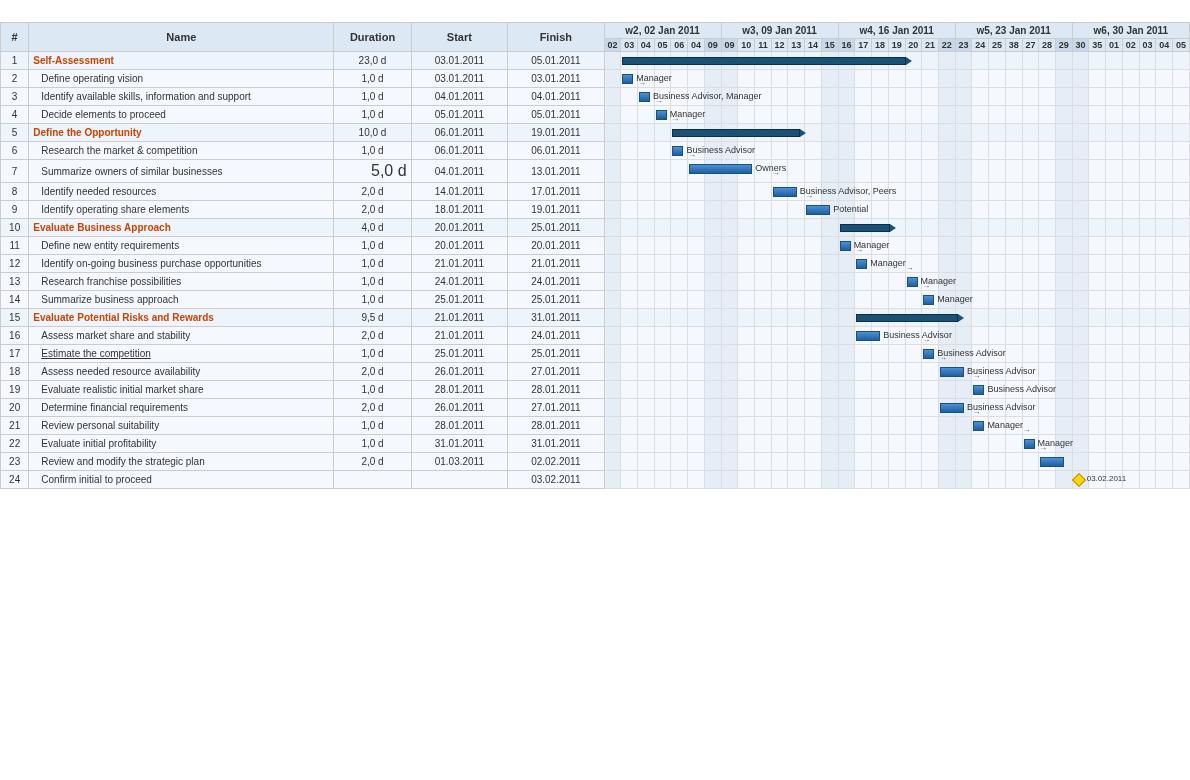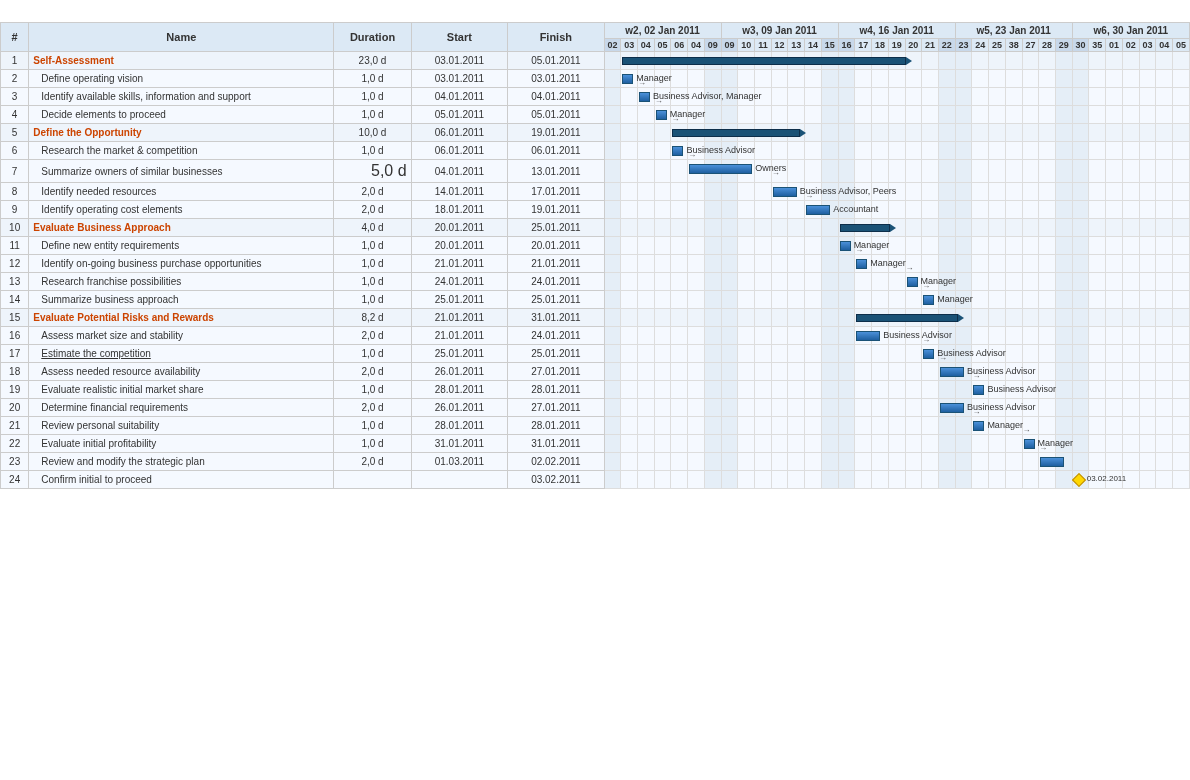--- a/index.html
+++ b/index.html
@@ -477,39 +477,39 @@
             <td style="width: 13px; min-width: 13px; padding: 0px; height: 18px; position: relative; border: 1px solid rgb(221, 221, 221); background: rgb(229, 238, 247);"></td>
             <td style="width: 13px; min-width: 13px; padding: 0px; height: 18px; position: relative; border: 1px solid rgb(221, 221, 221);"></td>
             <td style="width: 13px; min-width: 13px; padding: 0px; height: 18px; position: relative; border: 1px solid rgb(221, 221, 221);"></td>
             <td style="width: 13px; min-width: 13px; padding: 0px; height: 18px; position: relative; border: 1px solid rgb(221, 221, 221);"></td>
             <td style="width: 13px; min-width: 13px; padding: 0px; height: 18px; position: relative; border: 1px solid rgb(221, 221, 221);"></td>
             <td style="width: 13px; min-width: 13px; padding: 0px; height: 18px; position: relative; border: 1px solid rgb(221, 221, 221);"></td>
             <td style="width: 13px; min-width: 13px; padding: 0px; height: 18px; position: relative; border: 1px solid rgb(221, 221, 221);"></td>
           </tr>
           <tr style="background: rgb(245, 249, 255);">
             <td style="text-align: center; font-size: 10px; border: 1px solid rgb(204, 204, 204);">9</td>
-            <td style="font-size: 10px; border: 1px solid rgb(204, 204, 204); padding: 2px 4px 2px 12px; color: rgb(51, 51, 51);">Identify operating cost elements</td>
+            <td style="font-size: 10px; border: 1px solid rgb(204, 204, 204); padding: 2px 4px 2px 12px; color: rgb(51, 51, 51);">Identify operating share elements</td>
             <td style="text-align: center; font-size: 10px; border: 1px solid rgb(204, 204, 204);">2,0 d</td>
             <td style="text-align: center; font-size: 10px; border: 1px solid rgb(204, 204, 204);">18.01.2011</td>
             <td style="text-align: center; font-size: 10px; border: 1px solid rgb(204, 204, 204);">19.01.2011</td>
             <td style="width: 13px; min-width: 13px; padding: 0px; height: 18px; position: relative; border: 1px solid rgb(221, 221, 221); background: rgb(229, 238, 247);"></td>
             <td style="width: 13px; min-width: 13px; padding: 0px; height: 18px; position: relative; border: 1px solid rgb(221, 221, 221);"></td>
             <td style="width: 13px; min-width: 13px; padding: 0px; height: 18px; position: relative; border: 1px solid rgb(221, 221, 221);"></td>
             <td style="width: 13px; min-width: 13px; padding: 0px; height: 18px; position: relative; border: 1px solid rgb(221, 221, 221);"></td>
             <td style="width: 13px; min-width: 13px; padding: 0px; height: 18px; position: relative; border: 1px solid rgb(221, 221, 221);"></td>
             <td style="width: 13px; min-width: 13px; padding: 0px; height: 18px; position: relative; border: 1px solid rgb(221, 221, 221);"></td>
             <td style="width: 13px; min-width: 13px; padding: 0px; height: 18px; position: relative; border: 1px solid rgb(221, 221, 221); background: rgb(229, 238, 247);"></td>
             <td style="width: 13px; min-width: 13px; padding: 0px; height: 18px; position: relative; border: 1px solid rgb(221, 221, 221); background: rgb(229, 238, 247);"></td>
             <td style="width: 13px; min-width: 13px; padding: 0px; height: 18px; position: relative; border: 1px solid rgb(221, 221, 221);"></td>
             <td style="width: 13px; min-width: 13px; padding: 0px; height: 18px; position: relative; border: 1px solid rgb(221, 221, 221);"></td>
             <td style="width: 13px; min-width: 13px; padding: 0px; height: 18px; position: relative; border: 1px solid rgb(221, 221, 221);"></td>
             <td style="width: 13px; min-width: 13px; padding: 0px; height: 18px; position: relative; border: 1px solid rgb(221, 221, 221);"></td>
             <td style="width: 13px; min-width: 13px; padding: 0px; height: 18px; position: relative; border: 1px solid rgb(221, 221, 221);">
               <div style="position: absolute; height: 10px; top: 4px; left: 1px; width: 24px; background: linear-gradient(rgb(74, 144, 217), rgb(30, 95, 160)); border: 1px solid rgb(26, 82, 118); z-index: 5;"></div>
-              <div style="position: absolute; font-size: 9px; color: rgb(51, 51, 51); top: 3px; left: 28px; white-space: nowrap; z-index: 10;">Accountant</div>
+              <div style="position: absolute; font-size: 9px; color: rgb(51, 51, 51); top: 3px; left: 28px; white-space: nowrap; z-index: 10;">Potential</div>
             </td>
             <td style="width: 13px; min-width: 13px; padding: 0px; height: 18px; position: relative; border: 1px solid rgb(221, 221, 221); background: rgb(229, 238, 247);"></td>
             <td style="width: 13px; min-width: 13px; padding: 0px; height: 18px; position: relative; border: 1px solid rgb(221, 221, 221); background: rgb(229, 238, 247);"></td>
             <td style="width: 13px; min-width: 13px; padding: 0px; height: 18px; position: relative; border: 1px solid rgb(221, 221, 221);"></td>
             <td style="width: 13px; min-width: 13px; padding: 0px; height: 18px; position: relative; border: 1px solid rgb(221, 221, 221);"></td>
             <td style="width: 13px; min-width: 13px; padding: 0px; height: 18px; position: relative; border: 1px solid rgb(221, 221, 221);"></td>
             <td style="width: 13px; min-width: 13px; padding: 0px; height: 18px; position: relative; border: 1px solid rgb(221, 221, 221);"></td>
             <td style="width: 13px; min-width: 13px; padding: 0px; height: 18px; position: relative; border: 1px solid rgb(221, 221, 221);"></td>
             <td style="width: 13px; min-width: 13px; padding: 0px; height: 18px; position: relative; border: 1px solid rgb(221, 221, 221); background: rgb(229, 238, 247);"></td>
             <td style="width: 13px; min-width: 13px; padding: 0px; height: 18px; position: relative; border: 1px solid rgb(221, 221, 221); background: rgb(229, 238, 247);"></td>
@@ -754,21 +754,21 @@
             <td style="width: 13px; min-width: 13px; padding: 0px; height: 18px; position: relative; border: 1px solid rgb(221, 221, 221);"></td>
             <td style="width: 13px; min-width: 13px; padding: 0px; height: 18px; position: relative; border: 1px solid rgb(221, 221, 221);"></td>
             <td style="width: 13px; min-width: 13px; padding: 0px; height: 18px; position: relative; border: 1px solid rgb(221, 221, 221);"></td>
             <td style="width: 13px; min-width: 13px; padding: 0px; height: 18px; position: relative; border: 1px solid rgb(221, 221, 221);"></td>
             <td style="width: 13px; min-width: 13px; padding: 0px; height: 18px; position: relative; border: 1px solid rgb(221, 221, 221);"></td>
             <td style="width: 13px; min-width: 13px; padding: 0px; height: 18px; position: relative; border: 1px solid rgb(221, 221, 221);"></td>
           </tr>
           <tr style="background: rgb(238, 244, 251);">
             <td style="text-align: center; font-size: 10px; border: 1px solid rgb(204, 204, 204);">15</td>
             <td style="font-size: 10px; border: 1px solid rgb(204, 204, 204); padding: 2px 4px; color: rgb(204, 68, 0); font-weight: bold;">Evaluate Potential Risks and Rewards</td>
-            <td style="text-align: center; font-size: 10px; border: 1px solid rgb(204, 204, 204);">8,2 d</td>
+            <td style="text-align: center; font-size: 10px; border: 1px solid rgb(204, 204, 204);">9,5 d</td>
             <td style="text-align: center; font-size: 10px; border: 1px solid rgb(204, 204, 204);">21.01.2011</td>
             <td style="text-align: center; font-size: 10px; border: 1px solid rgb(204, 204, 204);">31.01.2011</td>
             <td style="width: 13px; min-width: 13px; padding: 0px; height: 18px; position: relative; border: 1px solid rgb(221, 221, 221); background: rgb(229, 238, 247);"></td>
             <td style="width: 13px; min-width: 13px; padding: 0px; height: 18px; position: relative; border: 1px solid rgb(221, 221, 221);"></td>
             <td style="width: 13px; min-width: 13px; padding: 0px; height: 18px; position: relative; border: 1px solid rgb(221, 221, 221);"></td>
             <td style="width: 13px; min-width: 13px; padding: 0px; height: 18px; position: relative; border: 1px solid rgb(221, 221, 221);"></td>
             <td style="width: 13px; min-width: 13px; padding: 0px; height: 18px; position: relative; border: 1px solid rgb(221, 221, 221);"></td>
             <td style="width: 13px; min-width: 13px; padding: 0px; height: 18px; position: relative; border: 1px solid rgb(221, 221, 221);"></td>
             <td style="width: 13px; min-width: 13px; padding: 0px; height: 18px; position: relative; border: 1px solid rgb(221, 221, 221); background: rgb(229, 238, 247);"></td>
             <td style="width: 13px; min-width: 13px; padding: 0px; height: 18px; position: relative; border: 1px solid rgb(221, 221, 221); background: rgb(229, 238, 247);"></td>
@@ -798,21 +798,21 @@
             <td style="width: 13px; min-width: 13px; padding: 0px; height: 18px; position: relative; border: 1px solid rgb(221, 221, 221); background: rgb(229, 238, 247);"></td>
             <td style="width: 13px; min-width: 13px; padding: 0px; height: 18px; position: relative; border: 1px solid rgb(221, 221, 221);"></td>
             <td style="width: 13px; min-width: 13px; padding: 0px; height: 18px; position: relative; border: 1px solid rgb(221, 221, 221);"></td>
             <td style="width: 13px; min-width: 13px; padding: 0px; height: 18px; position: relative; border: 1px solid rgb(221, 221, 221);"></td>
             <td style="width: 13px; min-width: 13px; padding: 0px; height: 18px; position: relative; border: 1px solid rgb(221, 221, 221);"></td>
             <td style="width: 13px; min-width: 13px; padding: 0px; height: 18px; position: relative; border: 1px solid rgb(221, 221, 221);"></td>
             <td style="width: 13px; min-width: 13px; padding: 0px; height: 18px; position: relative; border: 1px solid rgb(221, 221, 221);"></td>
           </tr>
           <tr>
             <td style="text-align: center; font-size: 10px; border: 1px solid rgb(204, 204, 204);">16</td>
-            <td style="font-size: 10px; border: 1px solid rgb(204, 204, 204); padding: 2px 4px 2px 12px; color: rgb(51, 51, 51);">Assess market size and stability</td>
+            <td style="font-size: 10px; border: 1px solid rgb(204, 204, 204); padding: 2px 4px 2px 12px; color: rgb(51, 51, 51);">Assess market share and stability</td>
             <td style="text-align: center; font-size: 10px; border: 1px solid rgb(204, 204, 204);">2,0 d</td>
             <td style="text-align: center; font-size: 10px; border: 1px solid rgb(204, 204, 204);">21.01.2011</td>
             <td style="text-align: center; font-size: 10px; border: 1px solid rgb(204, 204, 204);">24.01.2011</td>
             <td style="width: 13px; min-width: 13px; padding: 0px; height: 18px; position: relative; border: 1px solid rgb(221, 221, 221); background: rgb(229, 238, 247);"></td>
             <td style="width: 13px; min-width: 13px; padding: 0px; height: 18px; position: relative; border: 1px solid rgb(221, 221, 221);"></td>
             <td style="width: 13px; min-width: 13px; padding: 0px; height: 18px; position: relative; border: 1px solid rgb(221, 221, 221);"></td>
             <td style="width: 13px; min-width: 13px; padding: 0px; height: 18px; position: relative; border: 1px solid rgb(221, 221, 221);"></td>
             <td style="width: 13px; min-width: 13px; padding: 0px; height: 18px; position: relative; border: 1px solid rgb(221, 221, 221);"></td>
             <td style="width: 13px; min-width: 13px; padding: 0px; height: 18px; position: relative; border: 1px solid rgb(221, 221, 221);"></td>
             <td style="width: 13px; min-width: 13px; padding: 0px; height: 18px; position: relative; border: 1px solid rgb(221, 221, 221); background: rgb(229, 238, 247);"></td>

